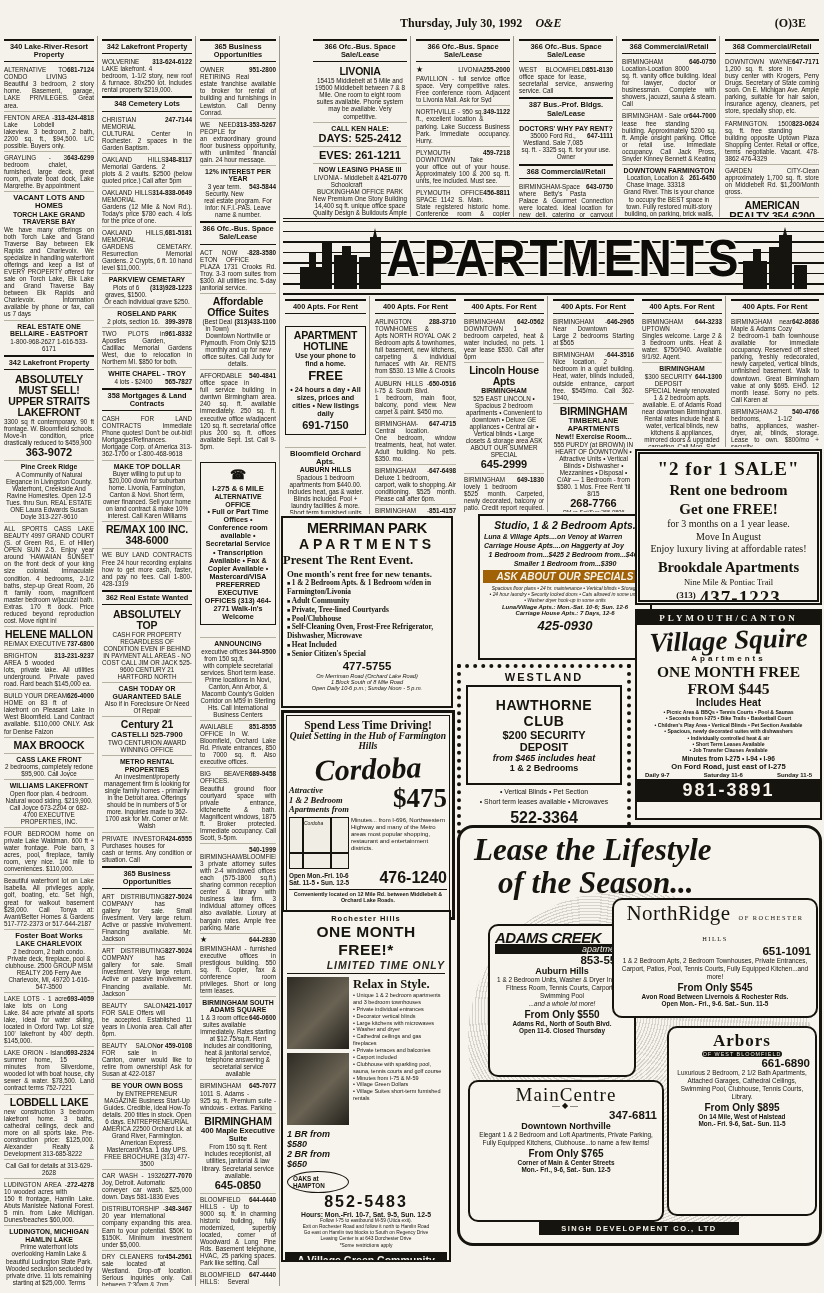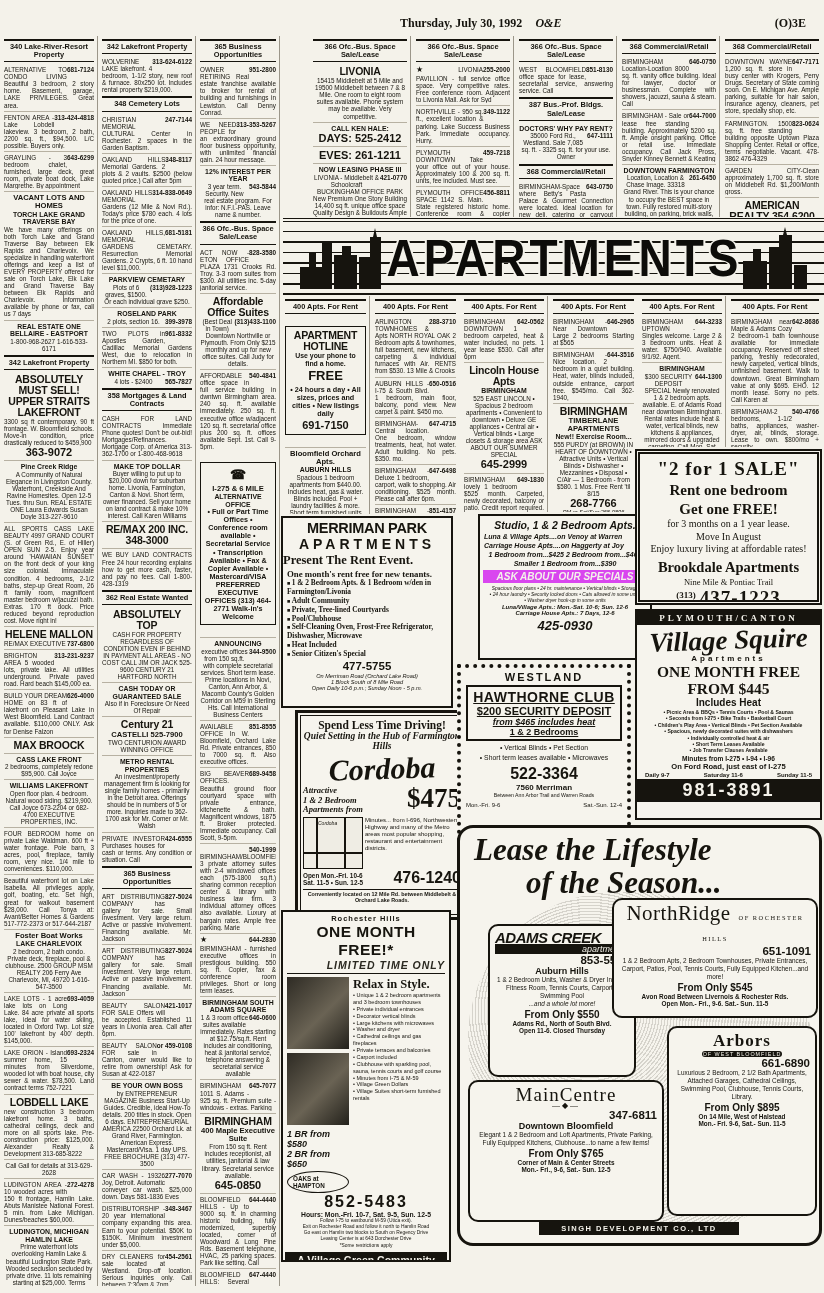--- a/index.html
+++ b/index.html
@@ -57,27 +57,27 @@
   .cord .map::after{content:"Cordoba";position:absolute;top:2px;left:14px;font-size:5px;font-style:italic;}
   .cord .desc{font-size:6px;line-height:1.15;width:96px;text-align:left;}
   .cord .bot{display:flex;justify-content:space-between;align-items:flex-end;}
   .cord .hrs{font-size:6.4px;font-weight:bold;line-height:1.2;}
   .cord .phone{font-size:16px;font-weight:900;}
   .cord .foot{font-size:5.4px;font-weight:bold;text-align:center;border-top:1px solid #16140e;margin-top:2px;padding-top:1px;font-style:normal;}
   .luna{padding:3px 4px;}
   .luna .t{font-weight:900;font-size:10.5px;text-align:center;}
   .luna .l{font-weight:bold;font-size:7px;margin-top:2px;}
   .luna .p{font-weight:bold;font-size:7px;text-align:center;margin-top:2px;}
-  .luna .bar{background:#d946ef;color:#f4f2ea;font-weight:900;font-size:10px;text-align:center;padding:1px 0;margin:3px -1px;}
+  .luna .bar{background:#a16207;color:#f4f2ea;font-weight:900;font-size:10px;text-align:center;padding:1px 0;margin:3px -1px;}
   .luna .f{font-size:4.9px;text-align:center;line-height:1.2;}
   .luna .h{font-size:6px;font-weight:bold;text-align:center;}
   .luna .phone{font-size:13px;font-weight:900;text-align:center;margin-top:2px;}
   .haw{border:4px dotted #16140e;padding:3px 5px;}
   .haw .city{font-weight:900;font-size:11px;text-align:center;letter-spacing:2px;}
-  .haw .inner{border:2px solid #16140e;padding:2px;margin:2px 0;text-decoration:underline;}
+  .haw .inner{border:2px solid #16140e;padding:10px;margin:2px 0;}
   .haw .nm{font-weight:900;font-size:14px;text-align:center;letter-spacing:0.5px;}
   .haw .dep{font-weight:900;font-size:11px;text-align:center;}
   .haw .fr{font-style:italic;font-weight:bold;font-size:9px;text-align:center;}
   .haw .br{font-weight:bold;font-size:9px;text-align:center;}
   .haw .ft{font-size:6.8px;text-align:center;margin-top:3px;}
   .haw .phone{font-size:16px;font-weight:900;text-align:center;margin-top:4px;}
   .haw .ad1{font-size:8px;text-align:center;font-weight:bold;}
   .haw .ad2{font-size:5.2px;text-align:center;}
   .haw .hrow{display:flex;justify-content:space-between;font-size:6px;margin-top:4px;}
   .brk{font-family:"Liberation Serif",serif;text-align:center;padding:4px 2px;}
@@ -111,21 +111,21 @@
   .oaks .bl div{font-size:5.5px;line-height:1.25;}
   .oaks .bl div::before{content:"• ";}
   .oaks .pr{font-style:italic;font-weight:900;font-size:9px;}
   .oaks .logo{display:inline-block;border:1.5px solid #16140e;border-radius:50%;font-size:6.3px;font-weight:bold;padding:3px 5px;margin-top:2px;}
   .oaks .phone{font-size:16px;font-weight:900;text-align:center;letter-spacing:2px;}
   .oaks .hrs{font-size:6.8px;font-weight:bold;text-align:center;}
   .oaks .dir{font-size:4.9px;text-align:center;line-height:1.25;}
   .oaks .tag{background:#16140e;color:#f4f2ea;font-size:10.5px;font-weight:bold;text-align:center;padding:2px 0;margin:3px -2px 0;}
   .life{border:3px solid #16140e;border-radius:16px;}
   .life .ttl{position:absolute;left:14px;top:6px;font-family:"Liberation Serif",serif;font-style:italic;font-weight:900;font-size:31px;line-height:1.05;z-index:2;}
-  .life .ttl .t2{margin-left:52px;}
+  .life .ttl .t2{margin-left:24px;}
   .life .trees{position:absolute;left:8px;top:64px;width:348px;height:340px;background:repeating-radial-gradient(circle at 35% 35%,#56524734 0 1.2px,transparent 1.2px 3px);border-radius:45% 55% 40% 60%;z-index:0;}
   .lbox{position:absolute;background:#f6f4ed;border:2px solid #16140e;border-radius:10px;padding:3px 5px;z-index:3;box-sizing:border-box;}
   .lbox .ph{font-size:11.5px;font-weight:900;text-align:right;}
   .lbox .city{font-size:9px;font-weight:900;text-align:center;}
   .lbox .d{font-size:6.4px;text-align:center;line-height:1.25;}
   .lbox .fr{font-size:10px;font-weight:900;text-align:center;margin-top:1px;}
   .lbox .a{font-size:6.4px;text-align:center;font-weight:bold;}
   .adams .nm{font-style:italic;font-weight:900;font-size:15px;letter-spacing:-0.5px;}
   .adams .sb{background:#16140e;color:#f4f2ea;font-style:italic;font-size:9px;text-align:right;padding:0 2px;margin-top:-2px;}
   .nr .nm{font-family:"Liberation Serif",serif;font-size:21px;text-align:center;letter-spacing:0.5px;line-height:1;}
@@ -269,21 +269,21 @@
         </div>
         <div class="cat">358 Mortgages &amp; Land Contracts</div>
         <div class="ad">
           <div class="body">CASH FOR LAND CONTRACTS Immediate Phone quotes! Don't be out-bid! Mortgages/Refinances. Mortgage Corp. of America 313-362-1700 or 1-800-468-9618</div>
         </div>
         <div class="ad ctr">
           <div class="adhead">MAKE TOP DOLLAR</div>
           <div class="body">Buyer willing to put up to $20,000 down for suburban home. Livonia, Farmington, Canton &amp; Novi. Short term, owner financed. Sell your home on land contract &amp; make 10% interest. Call Karen Williams</div>
         </div>
         <div class="ad">
-          <div class="bighead">RE/MAX 200 INC. 348-3000</div>
+          <div class="bighead">RE/MAX 100 INC. 348-6000</div>
         </div>
         <div class="ad">
           <div class="body">WE BUY LAND CONTRACTS Free 24 hour recording explains how to get more cash, faster, and pay no fees. Call 1-800-428-1319</div>
         </div>
         <div class="cat">362 Real Estate Wanted</div>
         <div class="ad ctr">
           <div class="bighead">ABSOLUTELY TOP</div>
           <div class="body">CASH FOR PROPERTY REGARDLESS OF CONDITION EVEN IF BEHIND IN PAYMENT ALL AREAS - NO COST CALL JIM OR JACK 525-9600 CENTURY 21 HARTFORD NORTH</div>
         </div>
         <div class="ad ctr">
@@ -580,21 +580,21 @@
         <div>Self-Cleaning Oven, Frost-Free Refrigerator, Dishwasher, Microwave</div>
         <div>Heat Included</div>
         <div>Senior Citizen's Special</div>
       </div>
     <div class="phone">477-5755</div>
     <div class="foot">On Merriman Road (Orchard Lake Road)</div>
     <div class="foot">1 Block South of 8 Mile Road</div>
     <div class="foot">Open Daily 10-6 p.m.; Sunday Noon - 5 p.m.</div>
   </div>
 
-  <div class="dad cord" style="left:295px;top:710px;width:174px;height:210px;">
+  <div class="dad cord" style="left:281px;top:710px;width:174px;height:210px;">
     <div class="h">Spend Less Time Driving!</div>
     <div class="s">Quiet Setting in the Hub of Farmington Hills</div>
     <div class="nm">Cordoba</div>
     <div class="row">
       <div class="attr">
         <span>Attractive</span><br><span>1 &amp; 2 Bedroom</span><br><span>Apartments from</span>
       </div>
       <div class="pr">$475</div>
     </div>
     <div class="row">
@@ -742,21 +742,21 @@
       <div class="ph">651-1091</div>
       <div class="d">1 &amp; 2 Bedroom Apts, 2 Bedroom Townhouses, Private Entrances, Carport, Patios, Pool, Tennis Courts, Fully Equipped Kitchen...and more!</div>
       <div class="fr">From Only $545</div>
       <div class="a">Avon Road Between Livernois &amp; Rochester Rds.</div>
       <div class="a">Open Mon.- Fri., 9-6. Sat.- Sun. 11-5</div>
     </div>
     <div class="lbox mc" style="left:8px;top:252px;width:196px;height:142px;">
       <div class="nm">MainCentre</div>
       <div class="orn">—◆—</div>
       <div class="ph">347-6811</div>
-      <div class="city">Downtown Bloomfield</div>
+      <div class="city">Downtown Northville</div>
       <div class="d">Elegant 1 &amp; 2 Bedroom and Loft Apartments, Private Parking, Fully Equipped Kitchens, Clubhouse...to name a few items!</div>
       <div class="fr">From Only $765</div>
       <div class="a">Corner of Main &amp; Center Streets</div>
       <div class="a">Mon.- Fri., 9-6, Sat.- Sun. 12-5</div>
     </div>
     <div class="lbox arb" style="left:207px;top:198px;width:150px;height:190px;">
       <div class="nm">Arbors</div>
       <div class="sb">OF WEST BLOOMFIELD</div>
       <div class="ph">661-6890</div>
       <div class="d">Luxurious 2 Bedroom, 2 1/2 Bath Apartments, Attached Garages, Cathedral Ceilings, Swimming Pool, Clubhouse, Tennis Courts, Library.</div>

